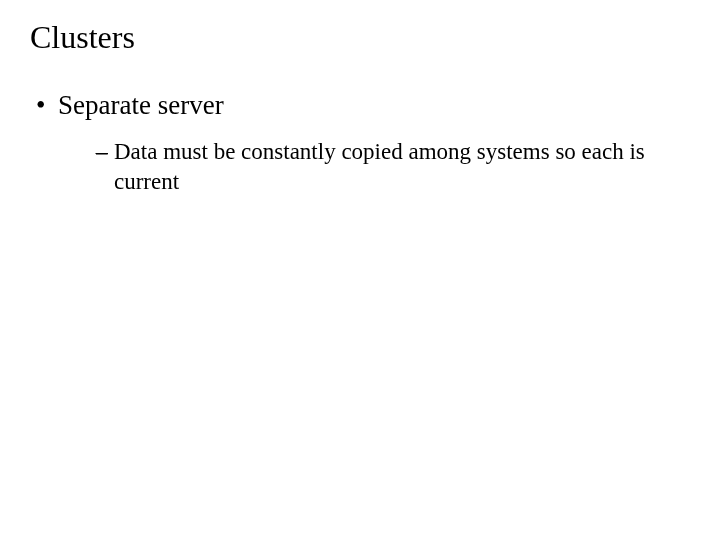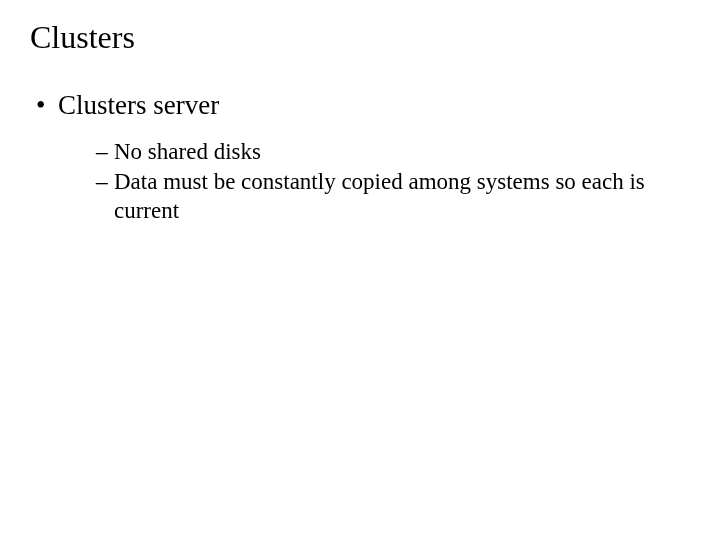--- a/index.html
+++ b/index.html
@@ -55,30 +55,29 @@
 </style>
 </head>
 <body>
 
 <div class="slide">
 
   <h1 class="title">Clusters</h1>
 
   <div class="level1">
     <span class="bullet">•</span>
-    <span>Clusters server</span>
+    <span>Separate server</span>
   </div>
 
   <div class="level2-list">
     <div class="level2">
       <span class="dash">–</span>
     </div>
     <div class="level2">
       <span class="dash">–</span>
-      <span>No shared disks</span>
     </div>
     <div class="level2">
       <span class="dash">–</span>
     </div>
     <div class="level2">
       <span class="dash">–</span>
       <span>Data must be constantly copied among systems so each is current</span>
     </div>
   </div>
 

